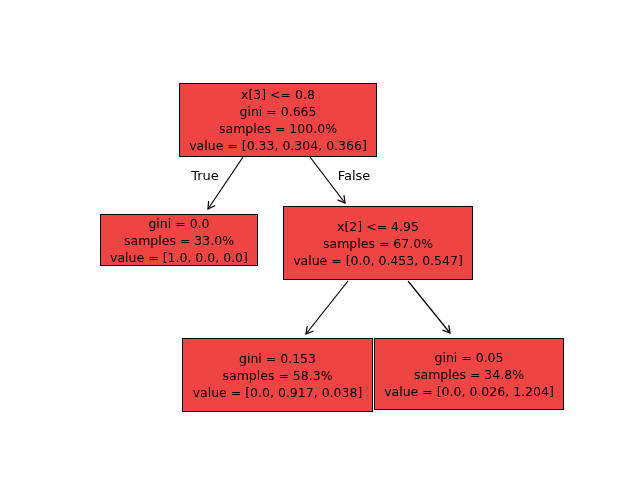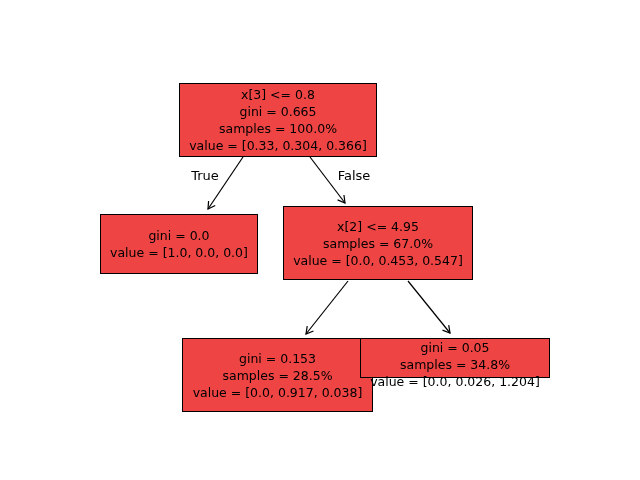--- a/index.html
+++ b/index.html
@@ -70,36 +70,37 @@
   <div class="node" style="left:179px; top:83px; width:198px; height:74px;">
     <div class="line">x[3] &lt;= 0.8</div>
     <div class="line">gini = 0.665</div>
     <div class="line">samples = 100.0%</div>
     <div class="line">value = [0.33, 0.304, 0.366]</div>
   </div>
 
   <div class="edge-label" style="left:205px; top:176px;">True</div>
   <div class="edge-label" style="left:354px; top:176px;">False</div>
 
-  <div class="node" style="left:100px; top:214px; width:158px; height:60px;">
+  <div class="node" style="left:100px; top:214px; width:158px; height:52px;">
     <div class="line">gini = 0.0</div>
+    <div class="line">samples = 33.0%</div>
     <div class="line">value = [1.0, 0.0, 0.0]</div>
   </div>
 
   <div class="node" style="left:283px; top:206px; width:190px; height:74px;">
     <div class="line">x[2] &lt;= 4.95</div>
     <div class="line">samples = 67.0%</div>
     <div class="line">value = [0.0, 0.453, 0.547]</div>
   </div>
 
   <div class="node" style="left:182px; top:338px; width:191px; height:74px;">
     <div class="line">gini = 0.153</div>
-    <div class="line">samples = 28.5%</div>
+    <div class="line">samples = 58.3%</div>
     <div class="line">value = [0.0, 0.917, 0.038]</div>
   </div>
 
-  <div class="node" style="left:360px; top:338px; width:190px; height:40px;justify-content:space-between;">
+  <div class="node" style="left:374px; top:338px; width:190px; height:72px;">
     <div class="line">gini = 0.05</div>
     <div class="line">samples = 34.8%</div>
     <div class="line">value = [0.0, 0.026, 1.204]</div>
   </div>
 
 </div>
 
 </body></html>

